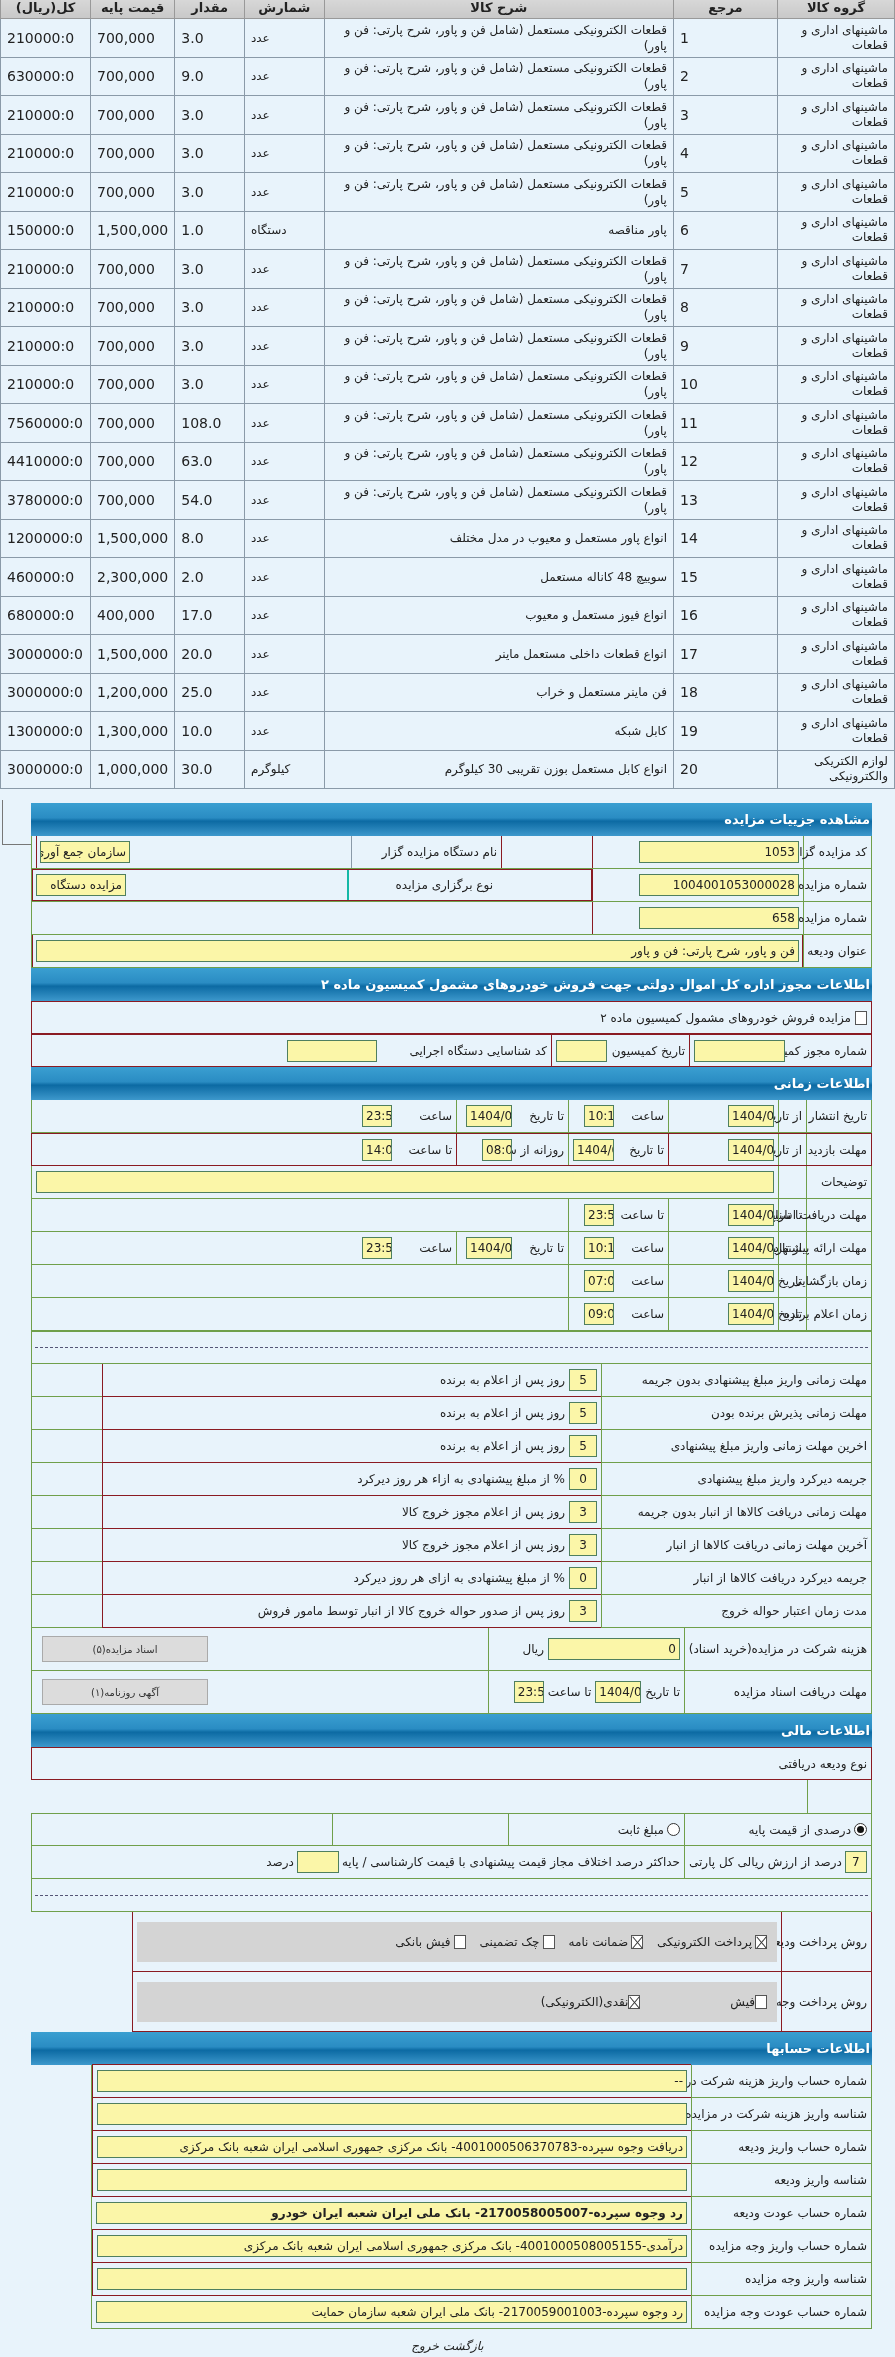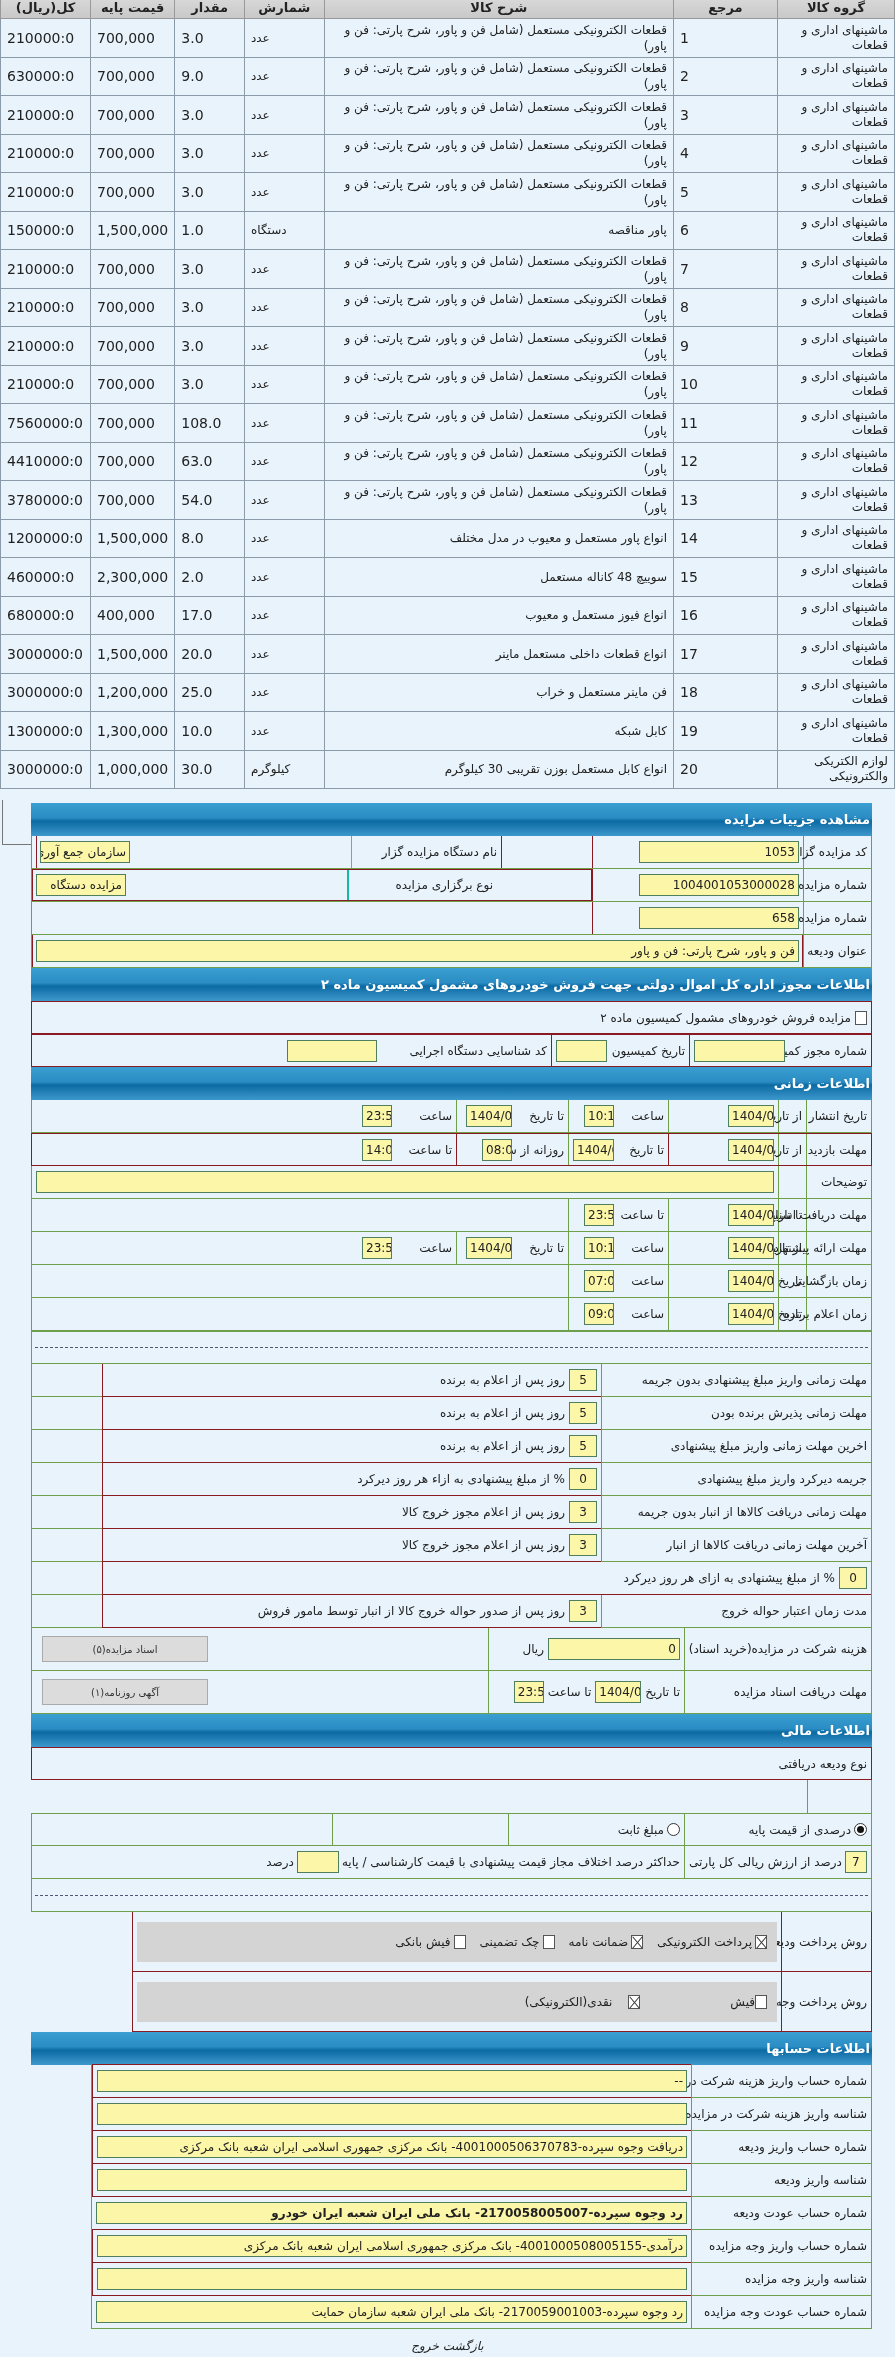--- a/index.html
+++ b/index.html
@@ -458,20 +458,21 @@
         </div>
       </div>
       <div class="row" style="height: 33px; border-top: none; border-right: none; border-left: none; border-image: initial; border-bottom: 1px solid rgb(111, 159, 74);">
         <div class="cell bg" style="width:270px">آخرین مهلت زمانی دریافت کالاها از انبار</div>
         <div class="cell" style="flex:1;gap:4px;border-bottom:1px solid #8a1a22;border-left:1px solid #8a1a22;margin-left:70px;margin-bottom:-1px">
           <div class="fld ltr" style="width:28px;text-align:center">3</div>
           <span>روز پس از اعلام مجوز خروج کالا</span>
         </div>
       </div>
       <div class="row" style="height: 33px; border-top: none; border-right: none; border-left: none; border-image: initial; border-bottom: 1px solid rgb(111, 159, 74);">
+        <div class="cell bg" style="width:270px">جریمه دیرکرد دریافت کالاها از انبار</div>
         <div class="cell" style="flex:1;gap:4px;border-bottom:1px solid #8a1a22;border-left:1px solid #8a1a22;margin-left:70px;margin-bottom:-1px">
           <div class="fld ltr" style="width:28px;text-align:center">0</div>
           <span>% از مبلغ پیشنهادی به ازای هر روز دیرکرد</span>
         </div>
       </div>
       <div class="row" style="height: 33px; border-top: none; border-right: none; border-left: none; border-image: initial; border-bottom: 1px solid rgb(111, 159, 74);">
         <div class="cell bg" style="width:270px">مدت زمان اعتبار حواله خروج</div>
         <div class="cell" style="flex:1;gap:4px;border-bottom:1px solid #8a1a22;border-left:1px solid #8a1a22;margin-left:70px;margin-bottom:-1px">
           <div class="fld ltr" style="width:28px;text-align:center">3</div>
           <span>روز پس از صدور حواله خروج کالا از انبار توسط مامور فروش</span>
@@ -558,21 +559,21 @@
     </div>
   </div>
   <div class="row redbox" style="height:60px;margin-left:101px;border-top:none">
     <div class="cell bl" style="width:90px">روش پرداخت وجه مزایده</div>
     <div class="cell" style="flex:1;padding:0 4px">
       <div class="graybox" id="payment-methods" style="gap:90px">
           <span style="display: flex; align-items: center; gap: 0px;">
             <span class="chk"></span>
             <span>فیش</span>
           </span>
-          <span style="display: flex; align-items: center; gap: 16px;">
+          <span style="display: flex; align-items: center; gap: 0px;">
             <span class="chk x"></span>
             <span>نقدی(الکترونیکی)</span>
           </span>
         </div>
     </div>
   </div>
 
   <div class="sec-h">اطلاعات حسابها</div>
   <div id="accounts" style="margin-left:60px;border-left:1px solid #6f9f4a;border-right:1px solid #6f9f4a">
       <div class="row" style="height: 33px; border-top: none; border-right: none; border-left: none; border-image: initial; border-bottom: 1px solid rgb(111, 159, 74);">

